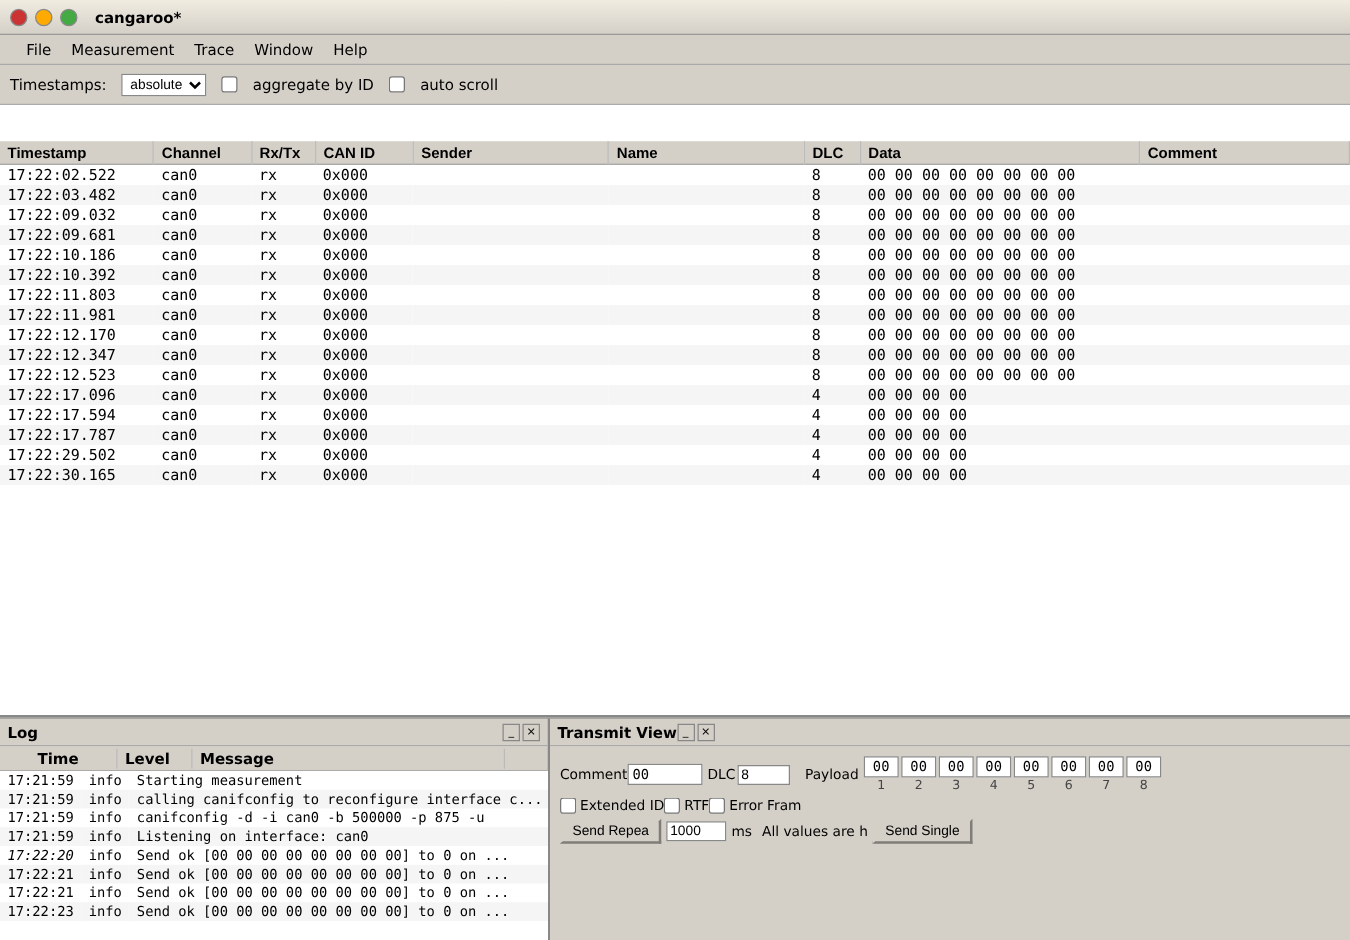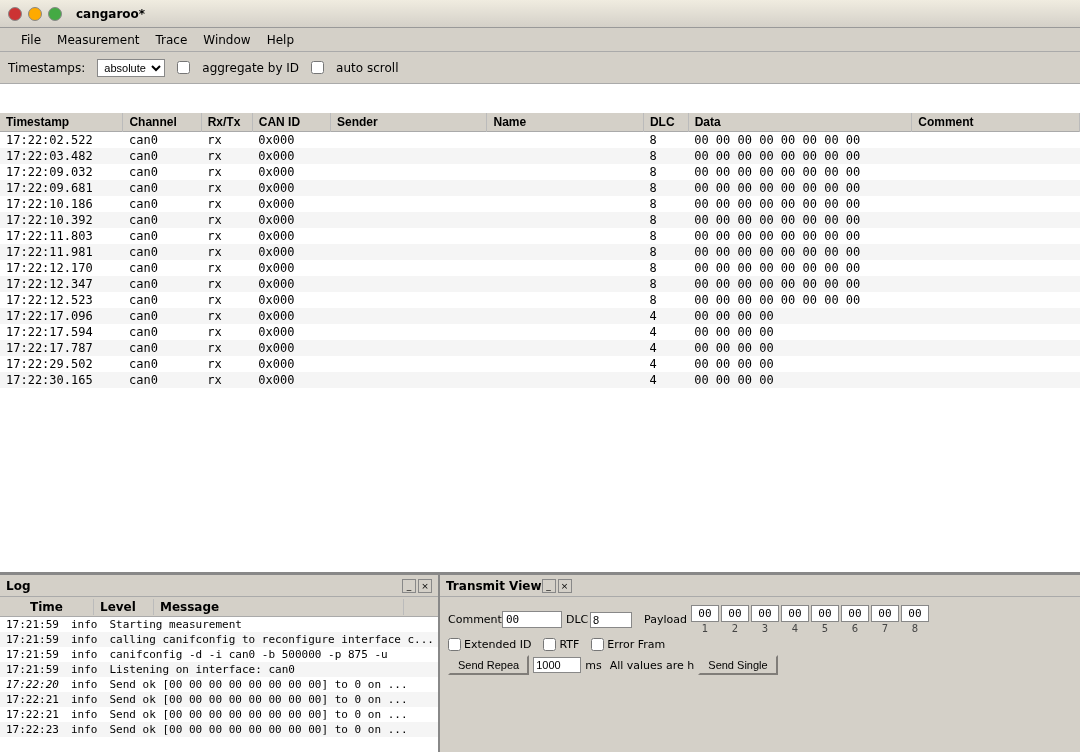--- a/index.html
+++ b/index.html
@@ -218,21 +218,20 @@
     .transmit-btn {
       background: #d4d0c8;
       border: 2px outset #d4d0c8;
       padding: 2px 8px;
       cursor: pointer;
       font-size: 11px;
     }
     .checkbox-row {
       display: flex;
       align-items: center;
-      gap: 12px;
       margin-bottom: 4px;
     }
     .checkbox-item { display: flex; align-items: center; gap: 3px; font-size: 11px; }
     .col-timestamp { width: 110px; }
     .col-channel { width: 70px; }
     .col-rxtx { width: 40px; }
     .col-canid { width: 70px; }
     .col-sender { width: 140px; }
     .col-name { width: 140px; }
     .col-dlc { width: 40px; }

